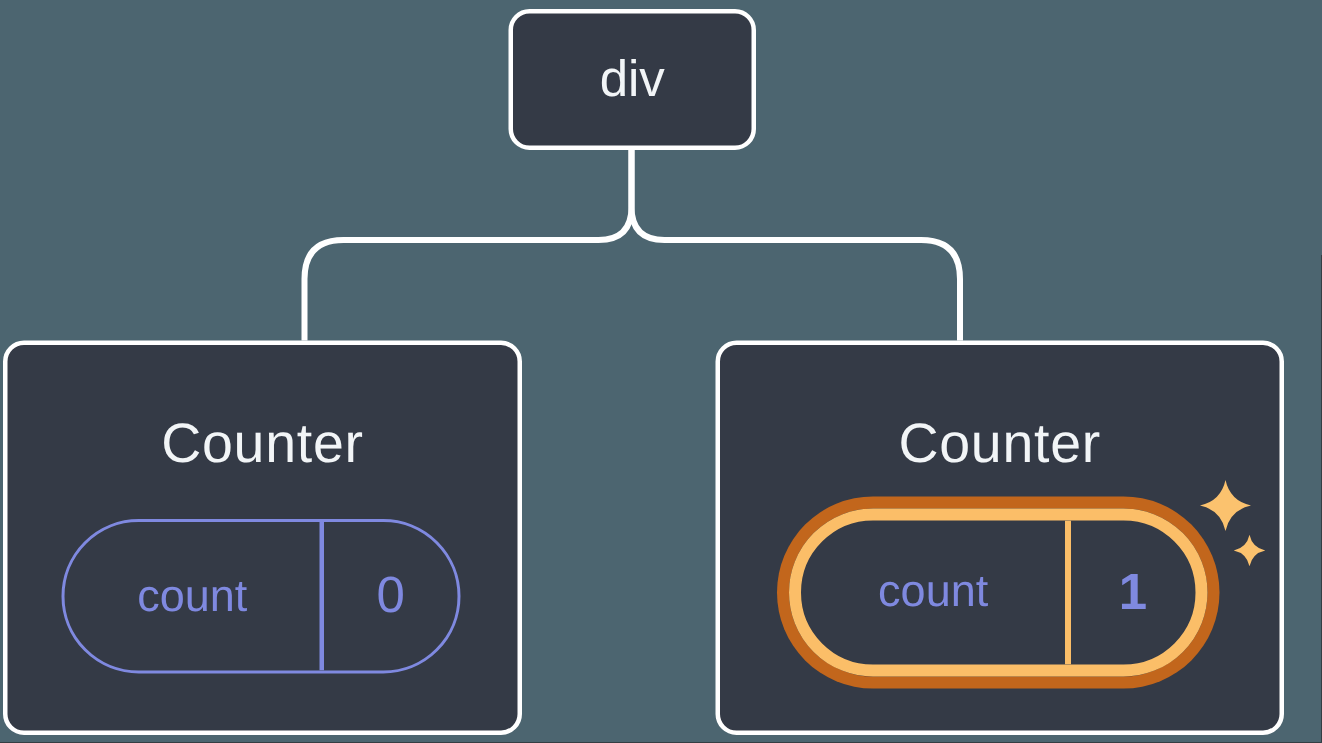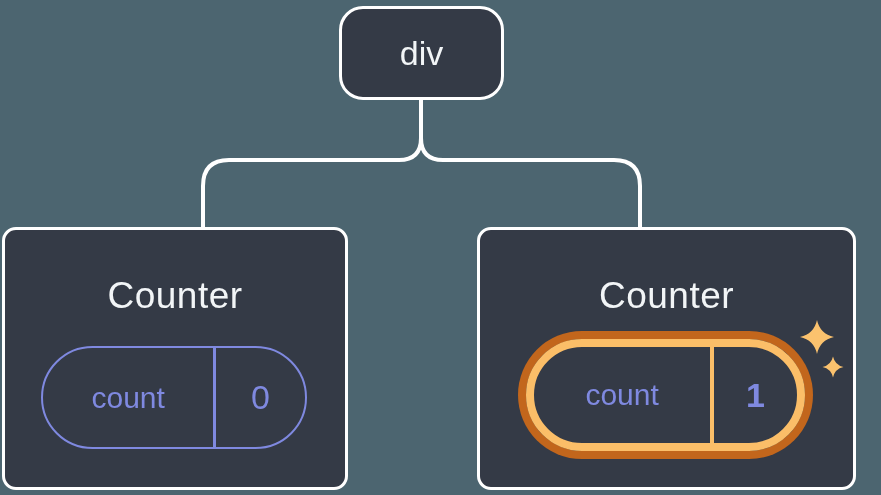--- a/index.html
+++ b/index.html
@@ -21,21 +21,21 @@
     width:881px;height:495px;
     background:var(--background);
     overflow:hidden;
   }
   .connectors{position:absolute;inset:0;z-index:1;}
   .connectors path{fill:none;stroke:var(--connector);stroke-width:4;}
   .node-root{
     position:absolute;left:339px;top:6px;width:165px;height:94px;
     background:var(--node-bg);
     border:3.5px solid var(--node-border);
-    border-radius:24px;
+    border-radius:14px;
     display:flex;align-items:center;justify-content:center;
     color:var(--node-text);font-size:34px;font-weight:400;
     z-index:2;
   }
   .card{
     position:absolute;top:227px;height:263px;
     background:var(--node-bg);
     border:3.5px solid var(--node-border);
     border-radius:14px;
     z-index:2;

